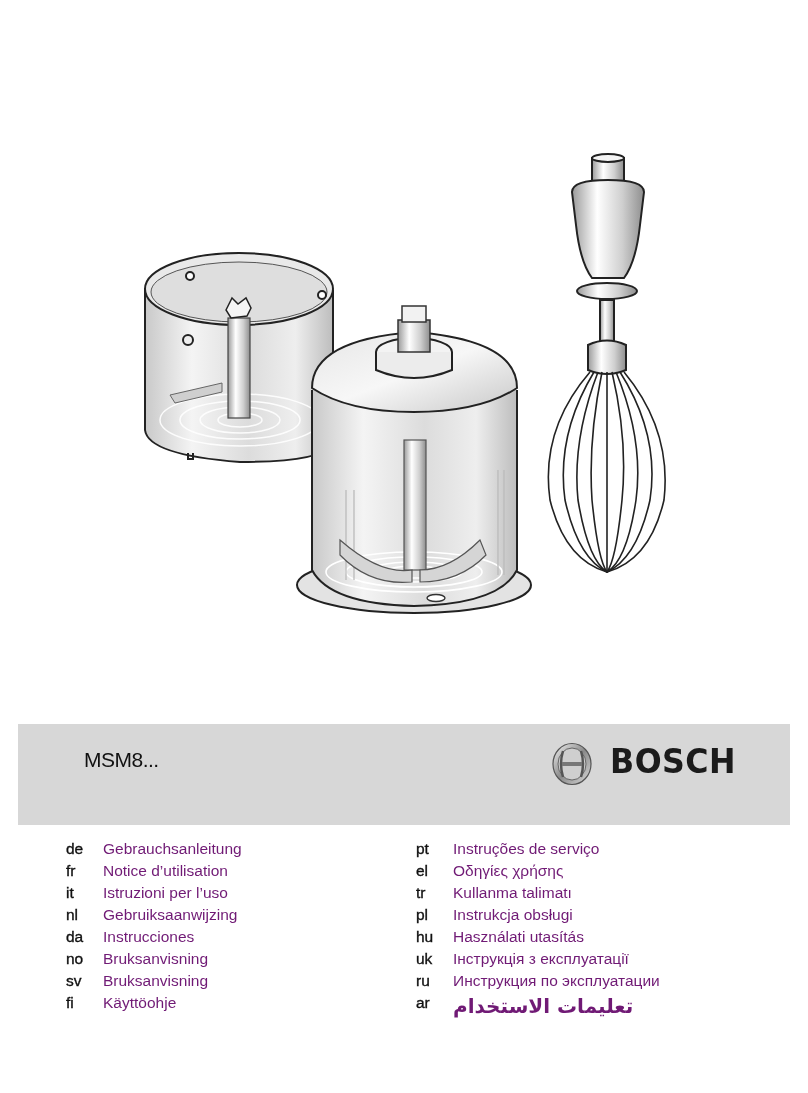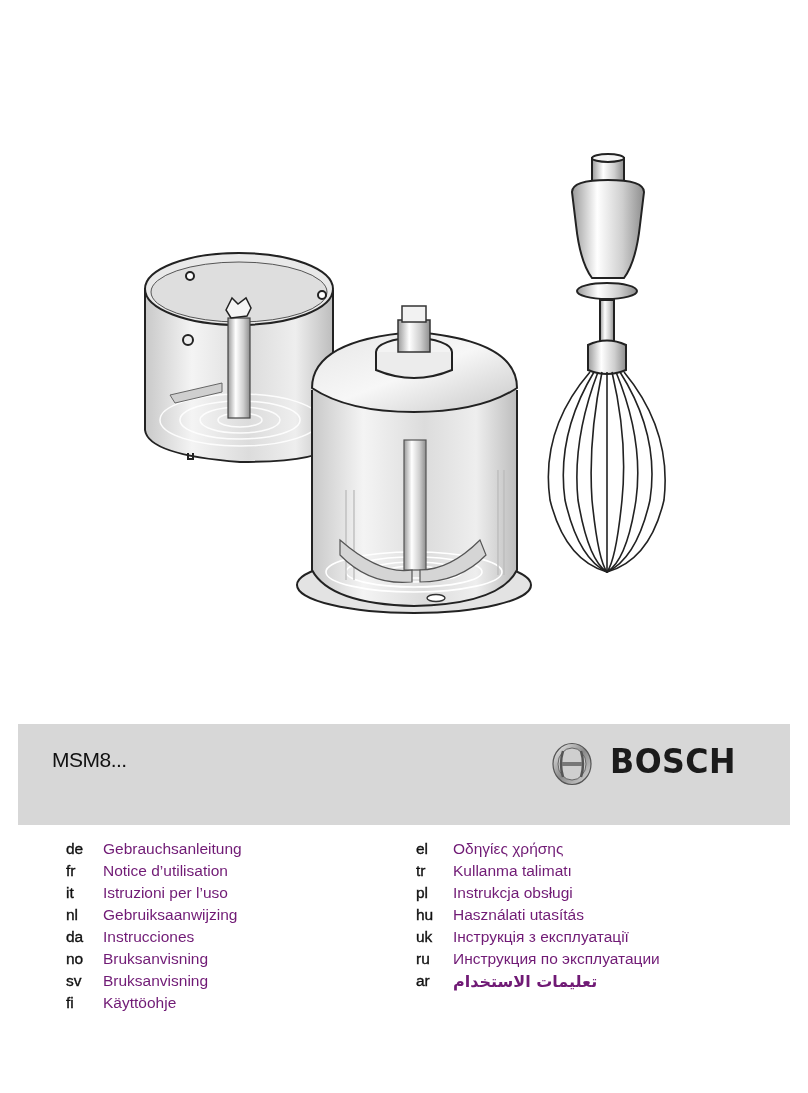--- a/index.html
+++ b/index.html
@@ -1,31 +1,31 @@
 <!DOCTYPE html>
 <html><head>
   <meta charset="utf-8">
   <style>
     html, body { margin: 0; padding: 0; background: #ffffff; }
     body { width: 808px; height: 1093px; position: relative; overflow: hidden;
            font-family: "Liberation Sans", sans-serif; color: #1a1a1a; }
     .illustration { position: absolute; left: 0; top: 0; width: 808px; height: 700px; }
     .band { position: absolute; left: 18px; top: 724px; width: 772px; height: 101px; background: #d7d7d7; }
-    .model { position: absolute; left: 34px; top: 24px; font-size: 21px; letter-spacing: -0.5px; color: #111; }
+    .model { position: absolute; left: 66px; top: 24px; font-size: 21px; letter-spacing: -0.5px; color: #111; }
     .brand { position: absolute; left: 532px; top: 18px; height: 46px; display: flex; align-items: flex-start; }
     .brand-logo { width: 44px; height: 44px; }
     .brand-name { margin-left: 16px; font-weight: bold; font-size: 33px; letter-spacing: 0.5px; color: #1b1b1b;
                   font-family: "DejaVu Sans", sans-serif; transform: scaleX(0.96); transform-origin: left center; }
     .langs { position: absolute; top: 840px; }
     .langs.left { left: 66px; }
     .langs.right { left: 416px; }
     .lang-row { height: 22px; display: flex; align-items: flex-start; font-size: 15.5px; white-space: nowrap; }
     .lang-code { width: 37px; font-weight: normal; color: #111; -webkit-text-stroke: 0.35px #111; }
     .lang-label { color: #701a75; }
-    .lang-label.arabic { font-family: "DejaVu Sans", sans-serif; font-weight: bold; font-size: 16px; }
+    .lang-label.arabic { font-family: "DejaVu Sans", sans-serif; font-weight: bold; font-size: 20px; }
   </style>
 </head>
 <body>
 
 <svg class="illustration" viewBox="0 0 808 700" xmlns="http://www.w3.org/2000/svg">
   <defs>
     <linearGradient id="cyl" x1="0" x2="1" y1="0" y2="0">
       <stop offset="0" stop-color="#c9c9c9"></stop>
       <stop offset="0.25" stop-color="#f4f4f4"></stop>
       <stop offset="0.55" stop-color="#dcdcdc"></stop>
@@ -162,20 +162,24 @@
       <span class="lang-label">Bruksanvisning</span>
     </div>
   <div class="lang-row">
       <span class="lang-code">fi</span>
       <span class="lang-label">Käyttöohje</span>
     </div>
 </div>
 
 <div class="langs right">
   <div class="lang-row">
+      <span class="lang-code">pt</span>
+      <span class="lang-label">Instruções de serviço</span>
+    </div>
+  <div class="lang-row">
       <span class="lang-code">el</span>
       <span class="lang-label">Οδηγίες χρήσης</span>
     </div>
   <div class="lang-row">
       <span class="lang-code">tr</span>
       <span class="lang-label">Kullanma talimatı</span>
     </div>
   <div class="lang-row">
       <span class="lang-code">pl</span>
       <span class="lang-label">Instrukcja obsługi</span>

